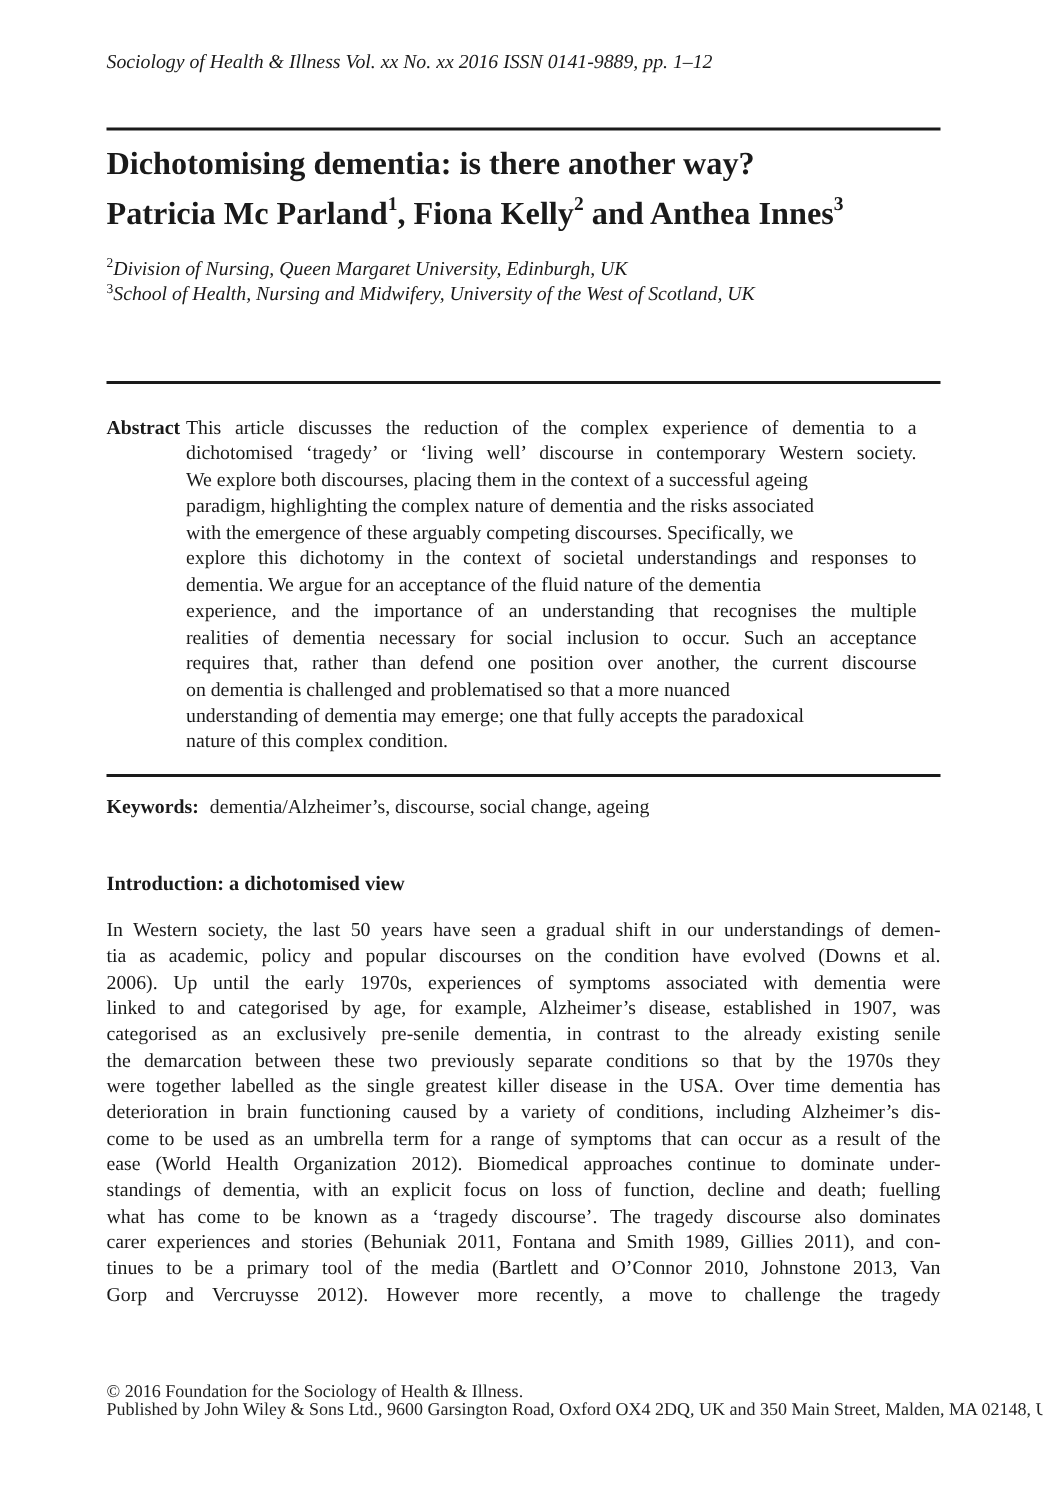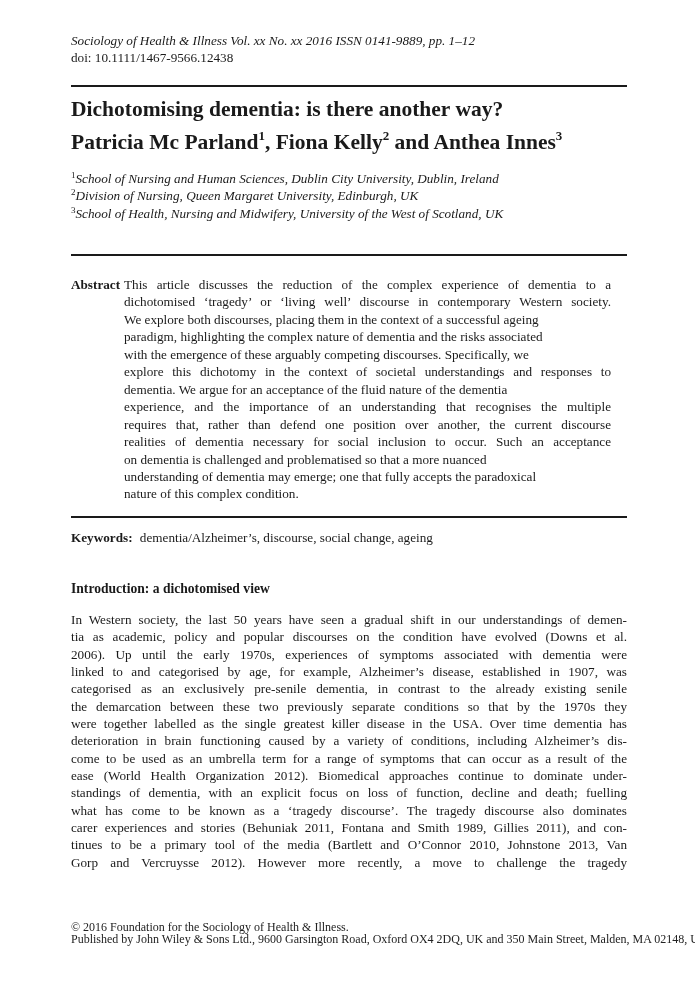--- a/index.html
+++ b/index.html
@@ -29,50 +29,48 @@
   .footer { position: absolute; top: 921px; left: 0; font-size: 12px; line-height: 12px; white-space: nowrap; color: #222; }
   .footer div { display: block; }
 </style>
 </head>
 <body>
 
 <div class="page">
 
   <div class="journal">
     <span class="jline">Sociology of Health &amp; Illness Vol. xx No. xx 2016 ISSN 0141-9889, pp. 1–12</span>
-    <span class="doi">doi: 10.1111/1467-9566.12438</span>
   </div>
 
   <div class="rule" style="top:85px;"></div>
 
   <div class="title-block">
     <span class="title">Dichotomising dementia: is there another way?</span>
     <span class="title"><span>Patricia Mc Parland</span><sup>1</sup><span>, </span><span>Fiona Kelly</span><sup>2</sup><span> and </span><span>Anthea Innes</span><sup>3</sup></span>
   </div>
 
   <div class="affils">
-    <div><sup>1</sup><span>School of Nursing and Human Sciences, Dublin City University, Dublin, Ireland</span></div>
     <div><sup>2</sup><span>Division of Nursing, Queen Margaret University, Edinburgh, UK</span></div>
     <div><sup>3</sup><span>School of Health, Nursing and Midwifery, University of the West of Scotland, UK</span></div>
   </div>
 
   <div class="rule" style="top:254px;"></div>
 
   <div class="abstract-label">Abstract</div>
   <div class="abstract-text">
     <span class="j">This article discusses the reduction of the complex experience of dementia to a</span>
     <span class="j">dichotomised ‘tragedy’ or ‘living well’ discourse in contemporary Western society.</span>
     <span>We explore both discourses, placing them in the context of a successful ageing</span>
     <span>paradigm, highlighting the complex nature of dementia and the risks associated</span>
     <span>with the emergence of these arguably competing discourses. Specifically, we</span>
     <span class="j">explore this dichotomy in the context of societal understandings and responses to</span>
     <span>dementia. We argue for an acceptance of the fluid nature of the dementia</span>
     <span class="j">experience, and the importance of an understanding that recognises the multiple</span>
+    <span class="j">realities of dementia necessary for social inclusion to occur. Such an acceptance</span>
     <span class="j">requires that, rather than defend one position over another, the current discourse</span>
-    <span class="j">realities of dementia necessary for social inclusion to occur. Such an acceptance</span>
     <span>on dementia is challenged and problematised so that a more nuanced</span>
     <span>understanding of dementia may emerge; one that fully accepts the paradoxical</span>
     <span>nature of this complex condition.</span>
   </div>
 
   <div class="rule" style="top:516px;"></div>
 
   <div class="keywords">
     <b>Keywords:</b>
     <span>dementia/Alzheimer’s, discourse, social change, ageing</span>

